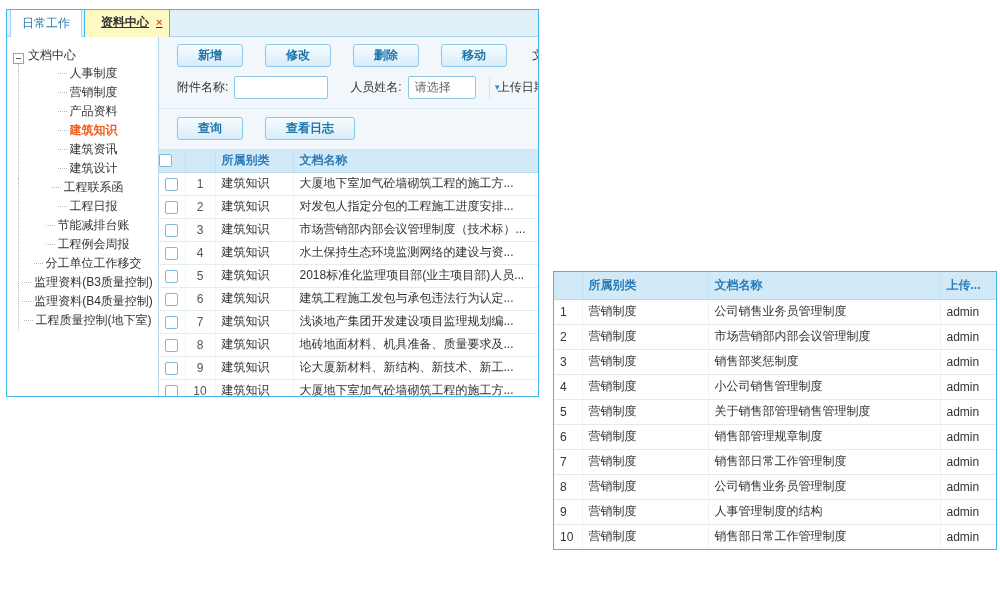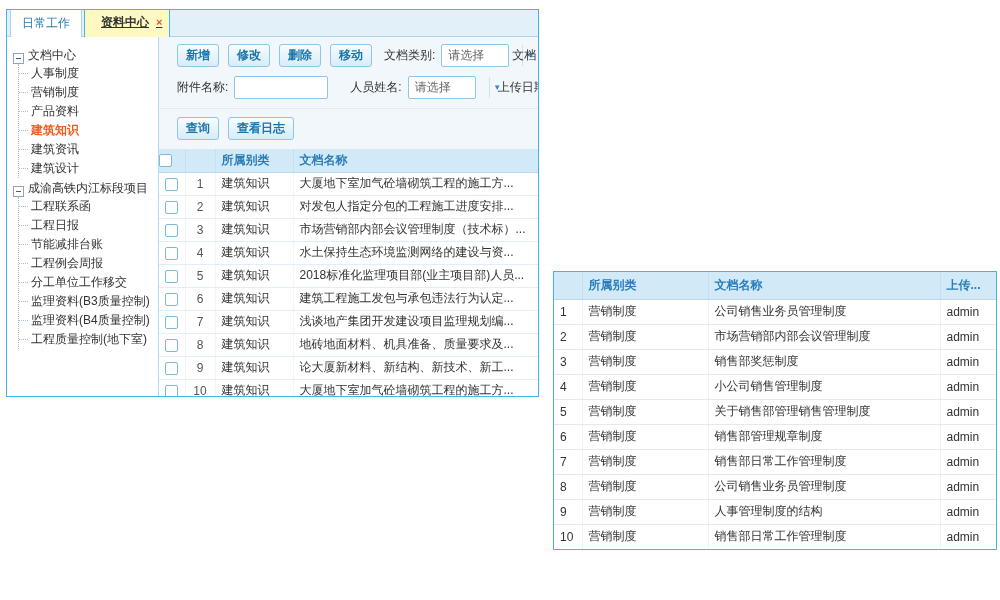--- a/index.html
+++ b/index.html
@@ -37,32 +37,32 @@
     width:152px; flex:none; border-right:1px solid #b5d9ee; background:#fff;
     padding:8px 2px 4px 6px; overflow:hidden; white-space:nowrap;
   }
   .tree-root { display:flex; align-items:flex-end; height:19px; cursor:pointer; }
   .expander {
     width:11px; height:11px; flex:none; margin-right:4px; background:#fff;
     border:1px solid #8ca6b8; display:inline-flex; align-items:center; justify-content:center;
   }
   .expander::after { content:""; width:5px; height:1px; background:#556; }
   .tree-children { margin-left:5px; border-left:1px dotted #a9bcc9; }
-  .tree-child { display:flex; align-items:center; height:19px; cursor:pointer; overflow:hidden; }
+  .tree-child { display:flex; align-items:center; height:19px; cursor:pointer; overflow:hidden;justify-content:center; }
   .connector { width:9px; flex:none; border-top:1px dotted #a9bcc9; margin-right:3px; }
   .tlabel { overflow:hidden; }
   .tree-child.selected .tlabel { color:var(--selected-tree-item,#f25c1a); font-weight:bold; }
 
   
   .main { flex:1; min-width:0; display:flex; flex-direction:column; overflow:hidden; }
   .filterbar { flex:none; background:#f1f7fb; padding:7px 0 0 18px; }
   .frow { display:flex; align-items:center; white-space:nowrap; margin-bottom:9px; overflow:hidden; }
   .frow.qrow { border-top:1px solid #e0ecf4; margin:0 0 0 -18px; padding:8px 0 9px 18px; }
   .btn {
-    height:23px; padding:0 8px; margin-right:9px; cursor:pointer;
+    height:23px; padding:0 20px; margin-right:22px; cursor:pointer;
     background:linear-gradient(#f7fcfe,#d7ecf9); border:1px solid #8ec6e6; border-radius:3px;
     color:var(--button-text,#1a75ac); font-weight:bold; font-size:12px; font-family:inherit;
   }
   .flabel { color:#333; margin-right:6px; }
   .ml { margin-left:3px; }
   .ml2 { margin-left:22px; }
   .select {
     width:68px; height:23px; background:#fff; border:1px solid #8ec6e6; border-radius:2px;
     display:inline-flex; align-items:center; justify-content:space-between;
     padding-left:6px; color:#666; cursor:pointer; flex:none;gap:38px;
@@ -156,24 +156,20 @@
             <span class="tlabel">建筑知识</span>
           </div>
           <div class="tree-child">
             <span class="connector"></span>
             <span class="tlabel">建筑资讯</span>
           </div>
           <div class="tree-child">
             <span class="connector"></span>
             <span class="tlabel">建筑设计</span>
           </div>
-        </div>
-        <div class="tree-root">
-          <span class="expander"></span>
-          <span class="tlabel">成渝高铁内江标段项目</span>
         </div>
         <div class="tree-children">
           <div class="tree-child">
             <span class="connector"></span>
             <span class="tlabel">工程联系函</span>
           </div>
           <div class="tree-child">
             <span class="connector"></span>
             <span class="tlabel">工程日报</span>
           </div>

